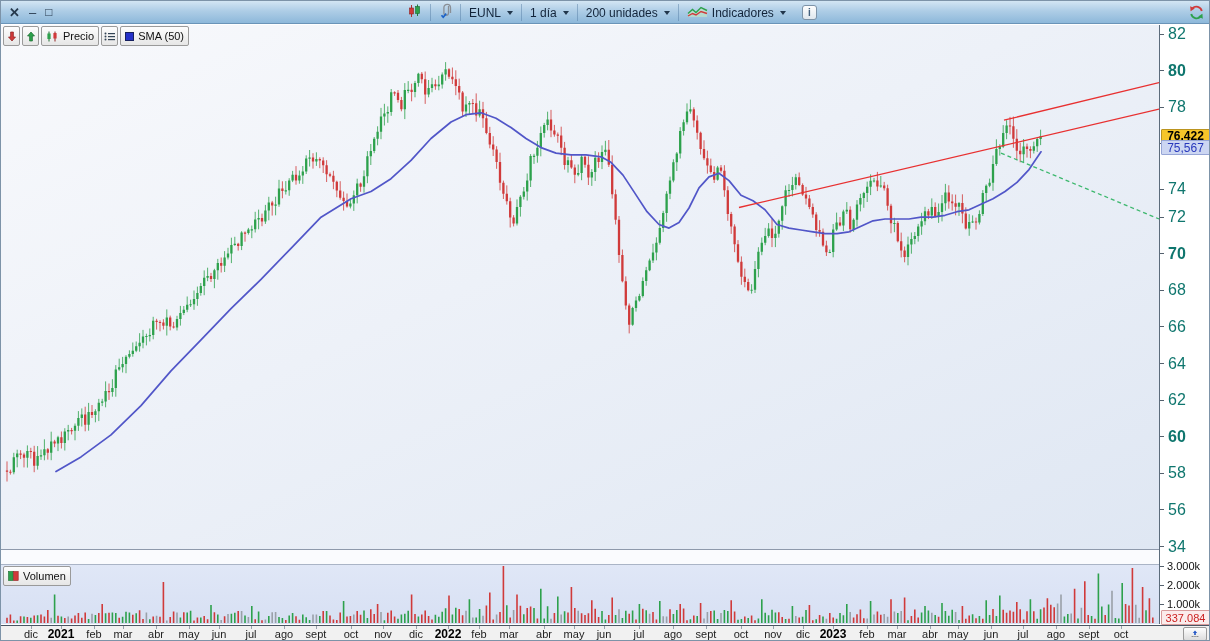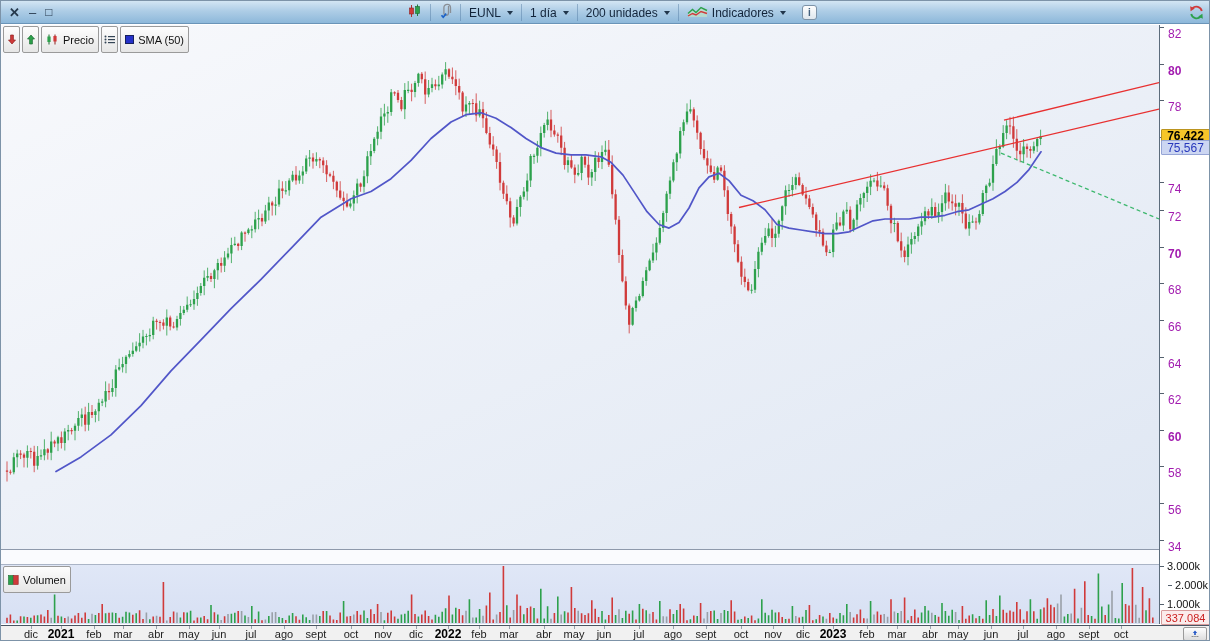--- a/index.html
+++ b/index.html
@@ -21,33 +21,33 @@
   .chev{width:0;height:0;border-left:3.5px solid transparent;border-right:3.5px solid transparent;
     border-top:4.5px solid #21364c;margin-left:2px;}
   .info-btn{width:15px;height:15px;border:1px solid #7d93a8;border-radius:3px;margin-left:8px;
     background:linear-gradient(#fefefe,#dfe7ee);font-size:10px;font-weight:700;color:#44617e;
     display:flex;align-items:center;justify-content:center;}
   .refresh{position:absolute;right:6px;top:3px;}
   
   .chart-wrap{position:absolute;left:0;top:24px;width:1210px;height:599px;}
   svg.chart{position:absolute;left:0;top:0;}
   .legend{position:absolute;left:2px;top:1px;display:flex;gap:2px;align-items:center;}
-  .lbtn{display:inline-flex;align-items:center;gap:4px;height:27px;padding:0 4px;
+  .lbtn{display:inline-flex;align-items:center;gap:4px;height:20px;padding:0 4px;
     background:linear-gradient(#fdfdfd,#e6e6e6);border:1px solid #9a9a9a;border-radius:2px;
     font-size:11px;color:#111;line-height:14px;}
   .lbtn.square{width:17px;justify-content:center;padding:0;}
   .sma-swatch{width:9px;height:9px;background:#2531c9;border:1px solid #16205e;display:inline-block;}
   .watermark-row{position:absolute;left:0;top:524px;width:1158px;height:15px;
     background:#fafbfe;border-top:1px solid #8e99ab;}
   .watermark{position:absolute;left:4px;top:1px;font-size:11px;color:#111;}
   .vol-legend{position:absolute;left:2px;top:541px;}
   
   .axis-col{position:absolute;left:1158px;top:0;width:52px;height:599px;background:#ffffff;
     border-left:1px solid #5c6c7c;}
-  .ptick{position:absolute;left:0;height:14px;display:flex;font-size:12px;color:#a21caf;}
+  .ptick{position:absolute;left:0;height:14px;display:flex;align-items:center;font-size:16px;color:#0f766e;}
   .ptick .mark{width:4px;height:1px;background:#54616e;margin-right:4px;}
   .ptick.bold{font-weight:700;}
   .vbox{position:absolute;left:1px;width:49px;height:15px;font-size:12px;display:flex;
     align-items:center;justify-content:center;border-radius:1px;}
   .vbox.gold{background:#f6c629;border:1px solid #bb941f;color:#000;font-weight:700;}
   .vbox.blue{background:#ccd6f2;border:1px solid #96a5d6;color:#2838bc;}
   .vbox.red{background:#fbecec;border:1px solid #d89c9c;color:#cc2222;font-size:11px;}
   .vtick{position:absolute;left:0;height:12px;display:flex;align-items:center;font-size:11px;color:#111;}
   .vtick .mark{width:4px;height:1px;background:#54616e;margin-right:3px;}
   
@@ -264,21 +264,21 @@
           <span>56</span>
         </div>
         <div class="ptick" style="top: 514.55px;">
           <span class="mark"></span>
           <span>34</span>
         </div>
         <div class="vtick" style="top: 535px;">
           <span class="mark"></span>
           <span>3.000k</span>
         </div>
-        <div class="vtick" style="top: 554px; margin-left: 8px;">
+        <div class="vtick" style="top: 554px;">
           <span class="mark"></span>
           <span>2.000k</span>
         </div>
         <div class="vtick" style="top: 573px;">
           <span class="mark"></span>
           <span>1.000k</span>
         </div>
         <div class="vbox gold" style="top: 103.727px;">76,422</div>
         <div class="vbox blue" style="top: 115px;">75,567</div>
         <div class="vbox red" style="top: 585.097px;">337.084</div>

